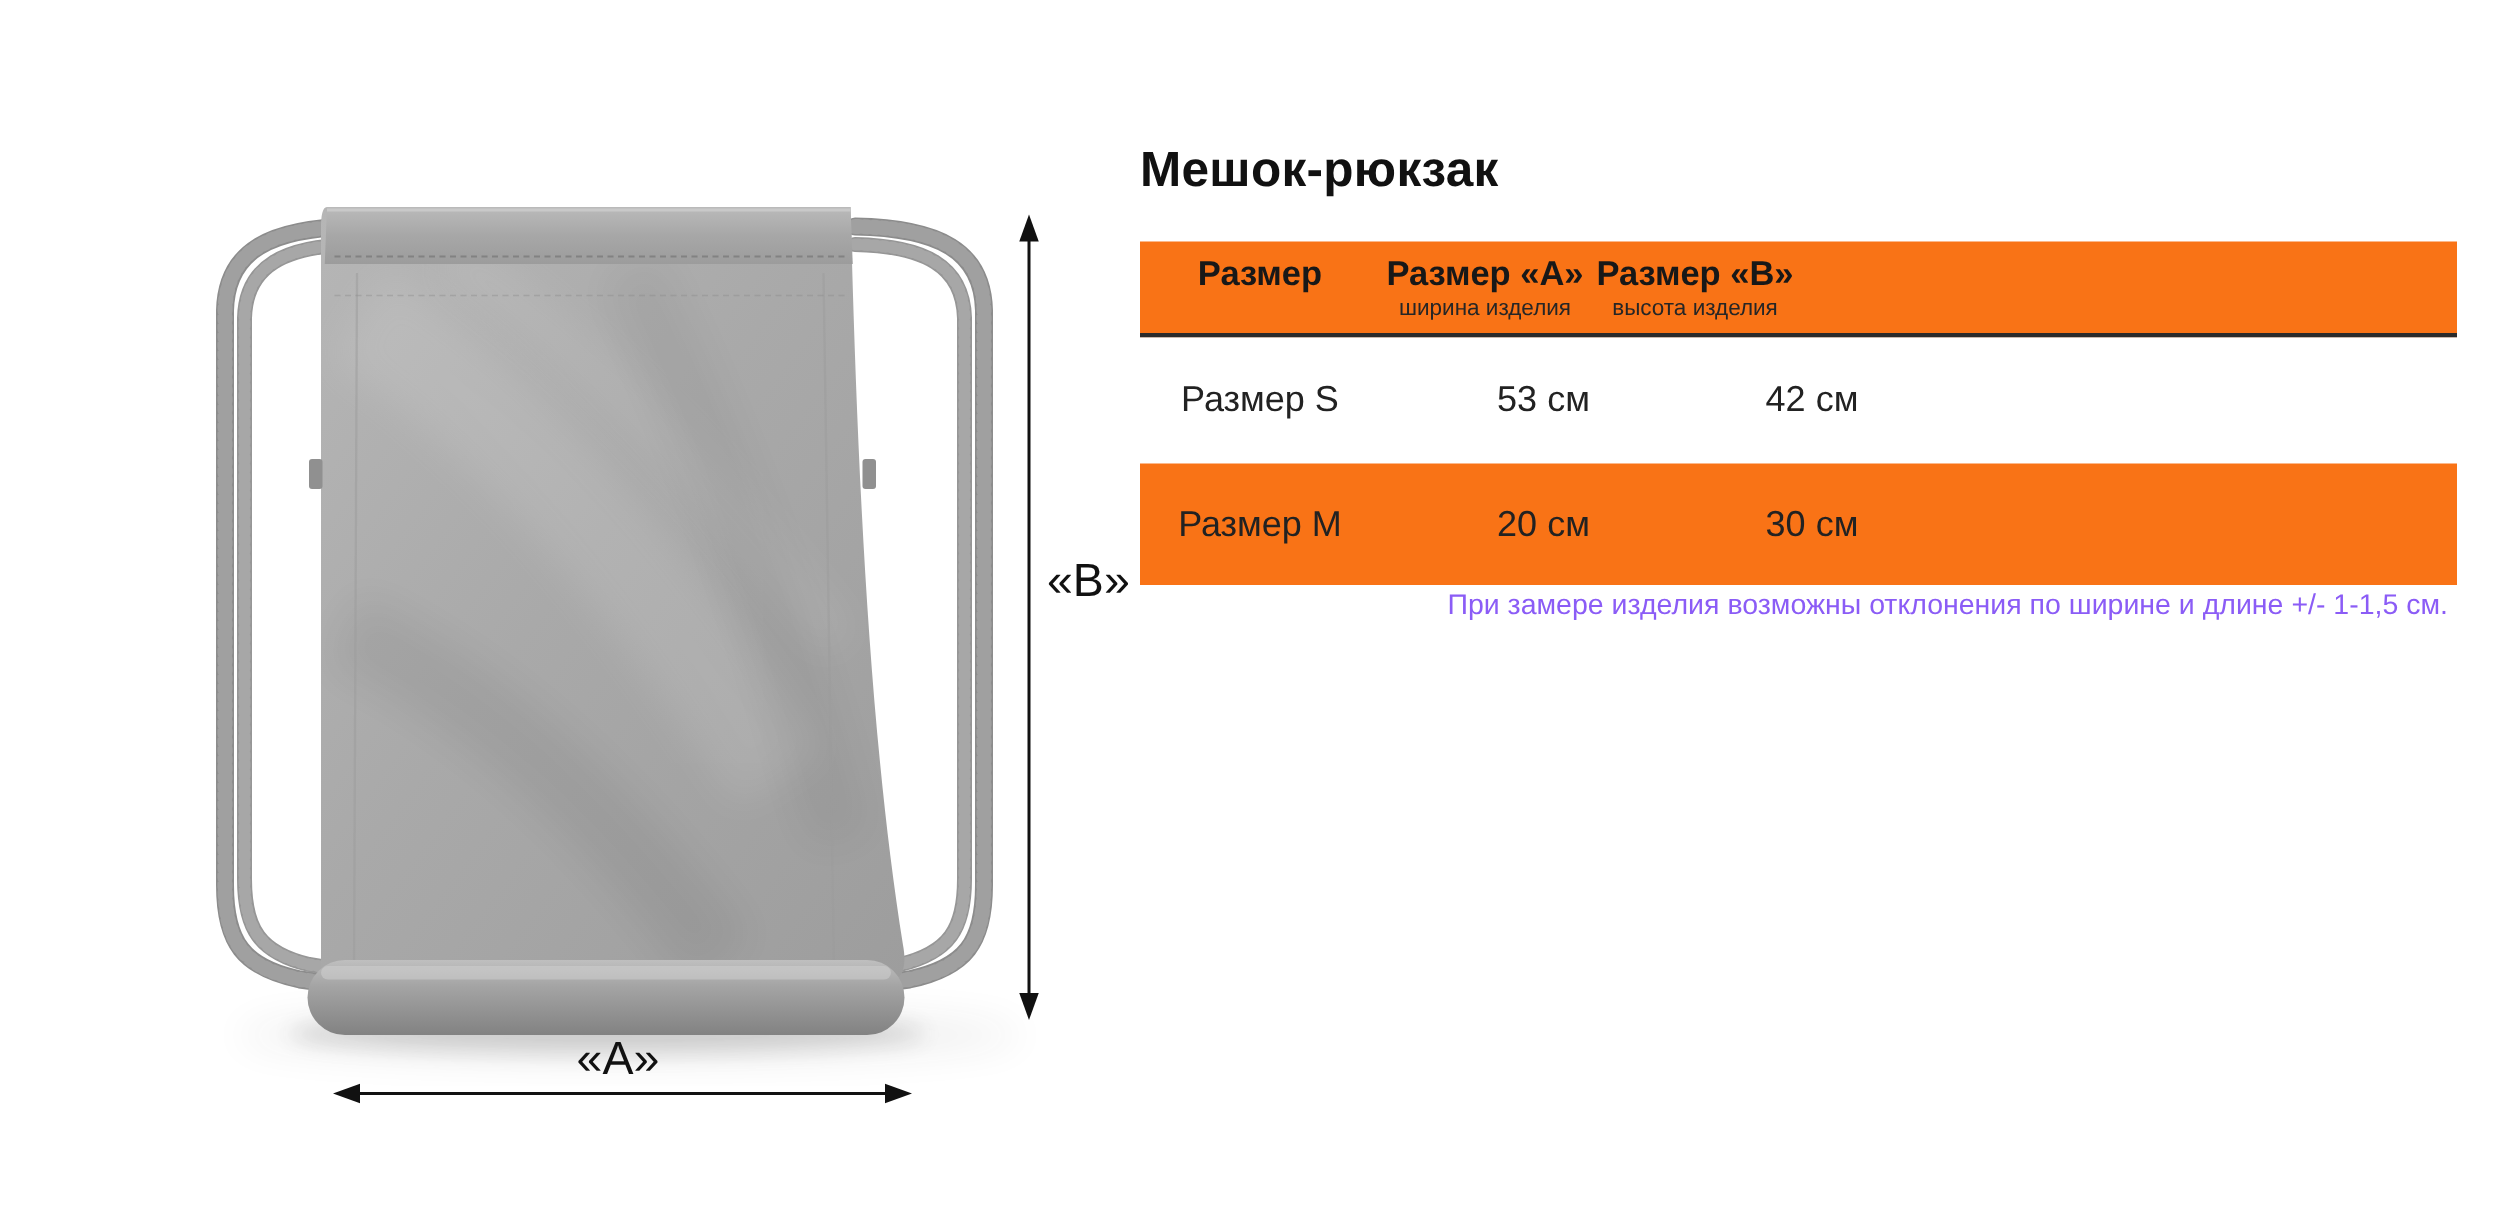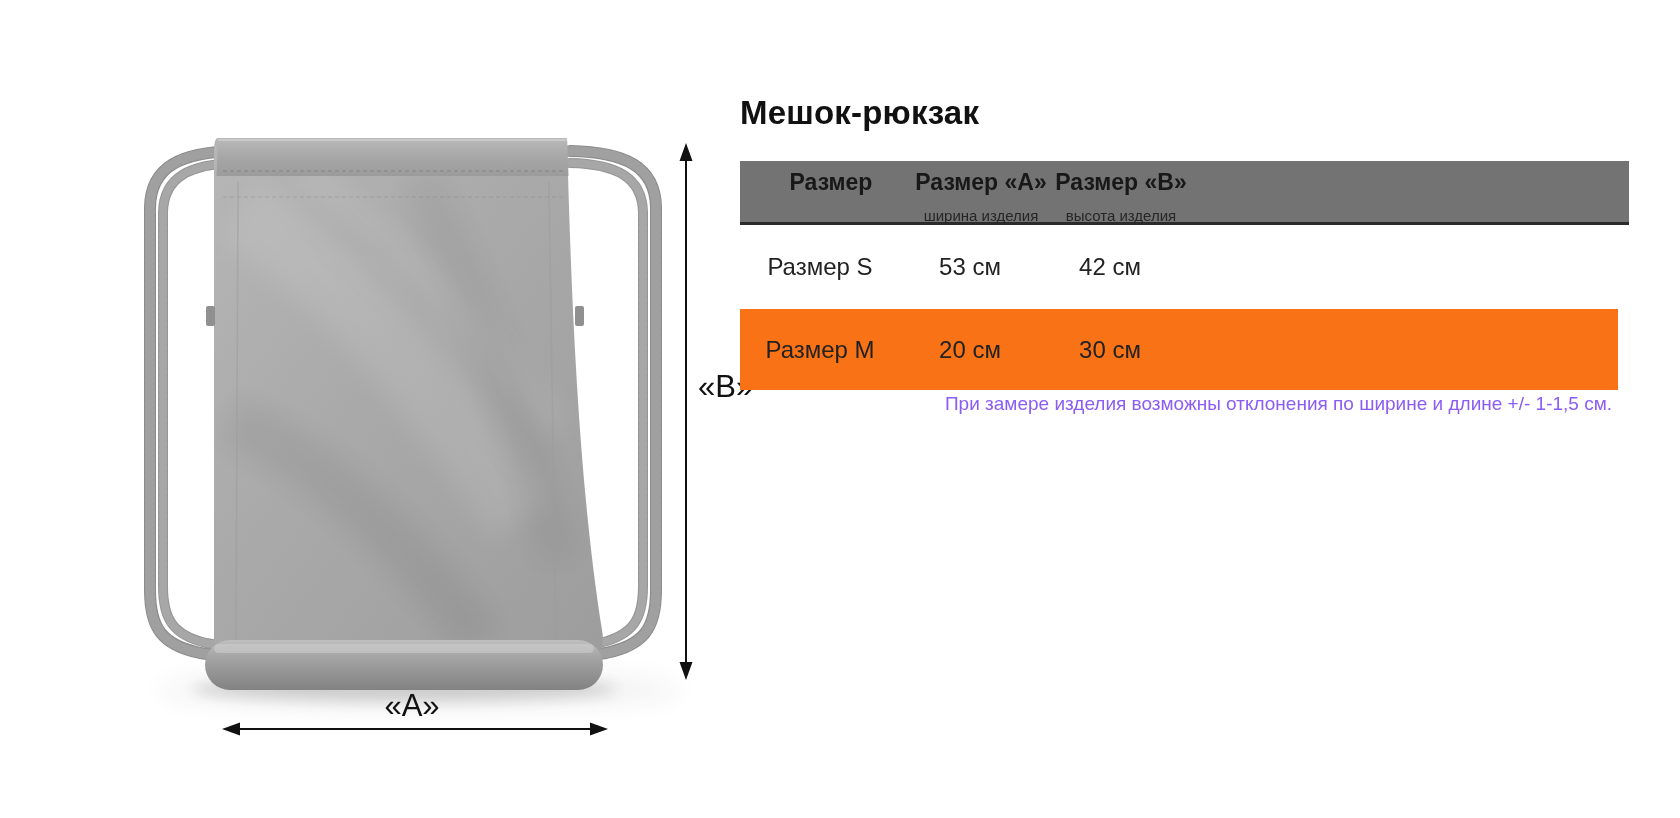--- a/index.html
+++ b/index.html
@@ -4,34 +4,34 @@
 <style>
   html,body{margin:0;padding:0;background:#ffffff;}
   .stage{
     position:relative;width:1680px;height:818px;background:#ffffff;overflow:hidden;
     font-family:"Liberation Sans","DejaVu Sans",sans-serif;color:#1a1a1a;
   }
   
   .illustration{position:absolute;left:0;top:0;width:760px;height:818px;}
   .illustration svg{display:block;}
   
-  .panel{position:absolute;left:740px;top:0;width:878px;height:782px;}
+  .panel{position:absolute;left:760px;top:0;width:878px;height:782px;}
   .product-title{
     position:absolute;left:0;top:94px;margin:0;
     font-size:33px;line-height:38px;font-weight:700;color:#111111;letter-spacing:0.2px;
   }
   .grid-cols{display:grid;grid-template-columns:160px 140px 140px 1fr;}
   .thead{
     position:absolute;left:0;top:161px;width:878px;height:61px;
-    background:#737373;border-bottom:3px solid #2b2b2b;box-sizing:content-box;padding-left:11px;
+    background:#f97316;border-bottom:3px solid #2b2b2b;box-sizing:content-box;
   }
   .thead .cell{display:flex;flex-direction:column;align-items:center;justify-content:flex-start;padding-top:8px;}
   .thead .h{font-size:23px;font-weight:700;line-height:27px;color:#181818;white-space:nowrap;}
-  .thead .sub{font-size:15px;font-weight:400;line-height:18px;margin-top:11px;color:#262626;white-space:nowrap;text-align:right;}
-  .trow{position:absolute;left:0;width:878px;align-items:center;}
+  .thead .sub{font-size:15px;font-weight:400;line-height:18px;margin-top:1px;color:#262626;white-space:nowrap;text-align:right;}
+  .trow{position:absolute;left:0;width:878px;align-items:center;gap:39px;}
   .trow .cell{display:flex;align-items:center;justify-content:center;font-size:24px;color:#222222;white-space:nowrap;}
   .trow.r1{top:225px;height:84px;background:#ffffff;}
   .trow.r2{top:309px;height:81px;background:#f97316;}
   .note{
     position:absolute;top:392px;right:6px;left:0;
     text-align:right;font-size:19px;line-height:24px;color:#8b5cf6;
   }
 </style>
 </head>
 <body>

